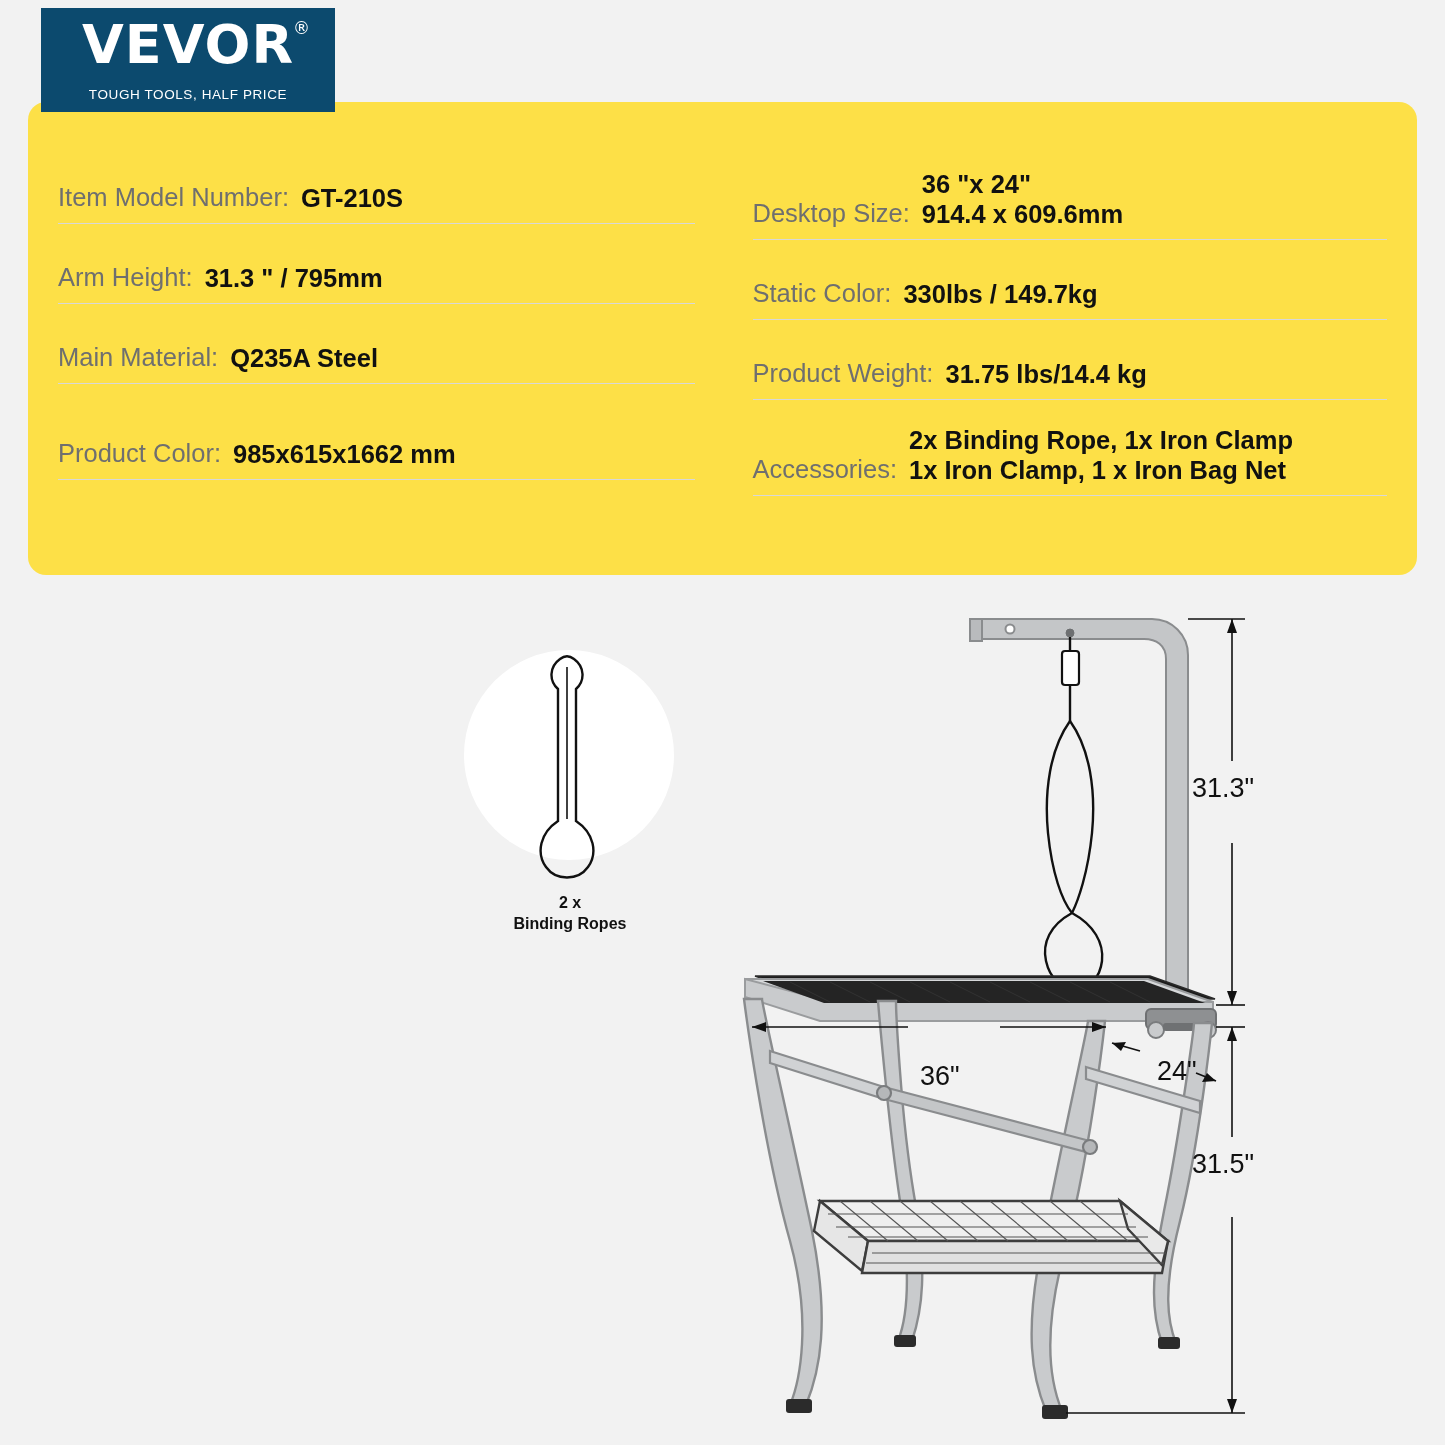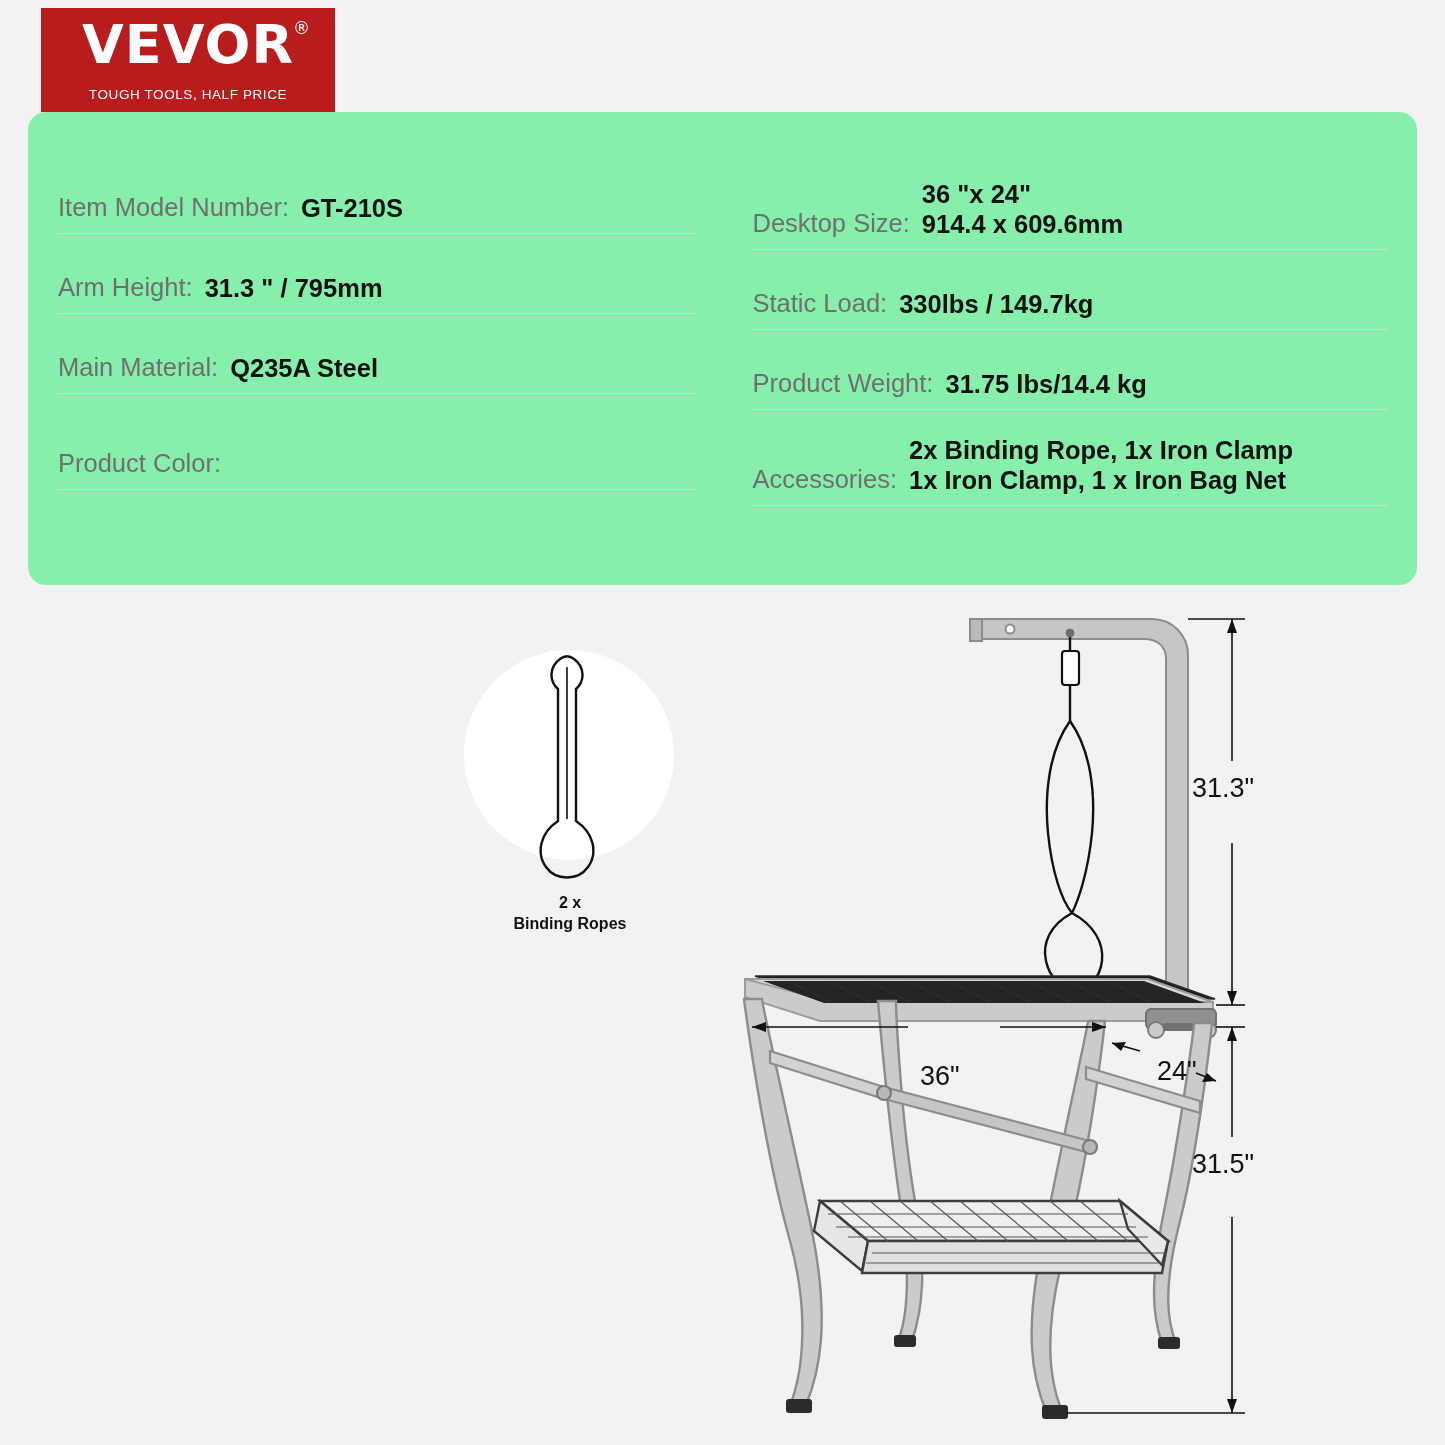--- a/index.html
+++ b/index.html
@@ -13,21 +13,21 @@
     overflow: hidden;
   }
 
   
   .logo-box {
     position: absolute;
     left: 41px;
     top: 8px;
     width: 294px;
     height: 104px;
-    background: #b91c1c;
+    background: #0c4a6e;
     display: flex;
     flex-direction: column;
     align-items: center;
     justify-content: center;
     z-index: 5;
   }
   .logo-word {
     color: #ffffff;
     font-size: 54px;
     font-weight: bold;
@@ -48,24 +48,24 @@
     font-size: 13.5px;
     letter-spacing: 0.6px;
     margin-top: 15px;
     font-family: "Liberation Sans", sans-serif;
   }
 
   
   .spec-card {
     position: absolute;
     left: 28px;
-    top: 112px;
+    top: 102px;
     width: 1389px;
     height: 473px;
-    background: #86efac;
+    background: #fde047;
     border-radius: 18px;
   }
   .spec-cols {
     display: flex;
     padding: 42px 30px 0 30px;
     height: 100%;
   }
   .spec-col {
     width: 50%;
     display: flex;
@@ -169,34 +169,35 @@
       </div>
       <div class="spec-row">
         <span class="spec-label">Main Material:</span>
         <span class="spec-value">
           <span class="vline">Q235A Steel</span>
         </span>
       </div>
       <div class="spec-row row-tall">
         <span class="spec-label">Product Color:</span>
         <span class="spec-value">
+          <span class="vline">985x615x1662 mm</span>
         </span>
       </div>
     </div>
 
     <div class="spec-col right">
       <div class="spec-row row-tall">
         <span class="spec-label">Desktop Size:</span>
         <span class="spec-value">
           <span class="vline">36 "x 24"</span>
           <span class="vline">914.4 x 609.6mm</span>
         </span>
       </div>
       <div class="spec-row">
-        <span class="spec-label">Static Load:</span>
+        <span class="spec-label">Static Color:</span>
         <span class="spec-value">
           <span class="vline">330lbs / 149.7kg</span>
         </span>
       </div>
       <div class="spec-row">
         <span class="spec-label">Product Weight:</span>
         <span class="spec-value">
           <span class="vline">31.75 lbs/14.4 kg</span>
         </span>
       </div>

